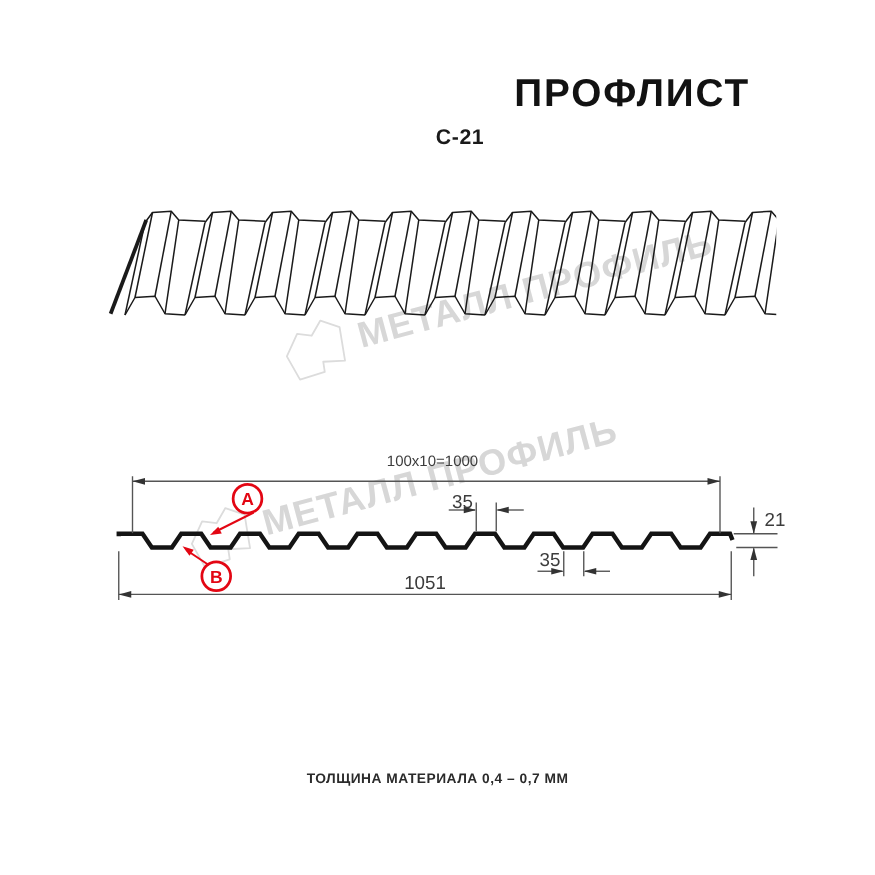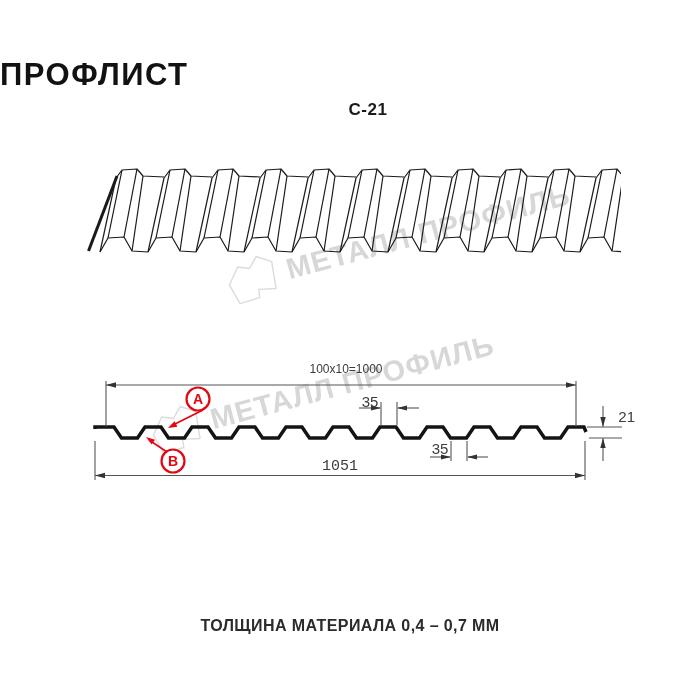--- a/index.html
+++ b/index.html
@@ -3,30 +3,30 @@
 <meta charset="utf-8">
 <style>
   html,body{margin:0;padding:0;}
   body{
     width:700px;height:700px;position:relative;background:#ffffff;
     font-family:"Liberation Sans","DejaVu Sans",sans-serif;
     overflow:hidden;
   }
   .abs{position:absolute;}
   .page-title{
-    top:57px;left:0;width:600px;text-align:left;
+    top:57px;left:0;width:600px;text-align:right;
     font-size:31px;font-weight:800;letter-spacing:1.5px;color:#121212;
   }
   .page-subtitle{
     top:100px;left:18px;width:700px;text-align:center;
     font-size:17px;font-weight:700;letter-spacing:0.5px;color:#1a1a1a;
   }
   .footer-note{
     top:617px;left:0;width:700px;text-align:center;
-    font-size:16px;font-weight:600;letter-spacing:0.4px;color:#2b2b2b;
+    font-size:11px;font-weight:600;letter-spacing:0.4px;color:#2b2b2b;
   }
   .watermark{
     display:flex;align-items:center;gap:9px;
     transform-origin:0 50%;
     pointer-events:none;z-index:1;
   }
   .wm-1{left:226px;top:262px;transform:rotate(-15deg);}
   .wm-2{left:150px;top:412px;transform:rotate(-15deg);}
   .wm-text{
     font-size:29px;font-weight:800;letter-spacing:1px;color:#d7d7d7;
@@ -150,19 +150,19 @@
       <polygon points="168,428 177.4,426.7 174.6,421.3" fill="#e30613"></polygon>
       <line x1="167" y1="452" x2="149" y2="440" stroke="#e30613" stroke-width="1.6"></line>
       <polygon points="146,437 155,439.8 151.6,444.6" fill="#e30613"></polygon>
     </g>
   </g>
 </svg>
 
 <div class="abs label-layer dim-label" style="left:275px;top:362px;width:142px;">100x10=1000</div>
 <div class="abs label-layer dim-label-sm" style="left:356px;top:393px;width:28px;">35</div>
 <div class="abs label-layer dim-label-sm" style="left:426px;top:440px;width:28px;">35</div>
-<div class="abs label-layer dim-label-sm" style="left:605px;top:408px;width:30px;text-align:right;">21</div>
-<div class="abs label-layer dim-label-sm" style="left:300px;top:458px;width:80px;font-family:Liberation Mono, monospace;">1051</div>
+<div class="abs label-layer dim-label-sm" style="left:605px;top:408px;width:30px;text-align:center;">21</div>
+<div class="abs label-layer dim-label-sm" style="left:300px;top:458px;width:80px;">1051</div>
 
 <div class="abs label-layer marker-letter" style="left:188px;top:391px;width:20px;">А</div>
 <div class="abs label-layer marker-letter" style="left:163px;top:453px;width:20px;">B</div>
 
 <div class="abs footer-note">ТОЛЩИНА МАТЕРИАЛА 0,4 – 0,7 ММ</div>
 
 </body></html>

